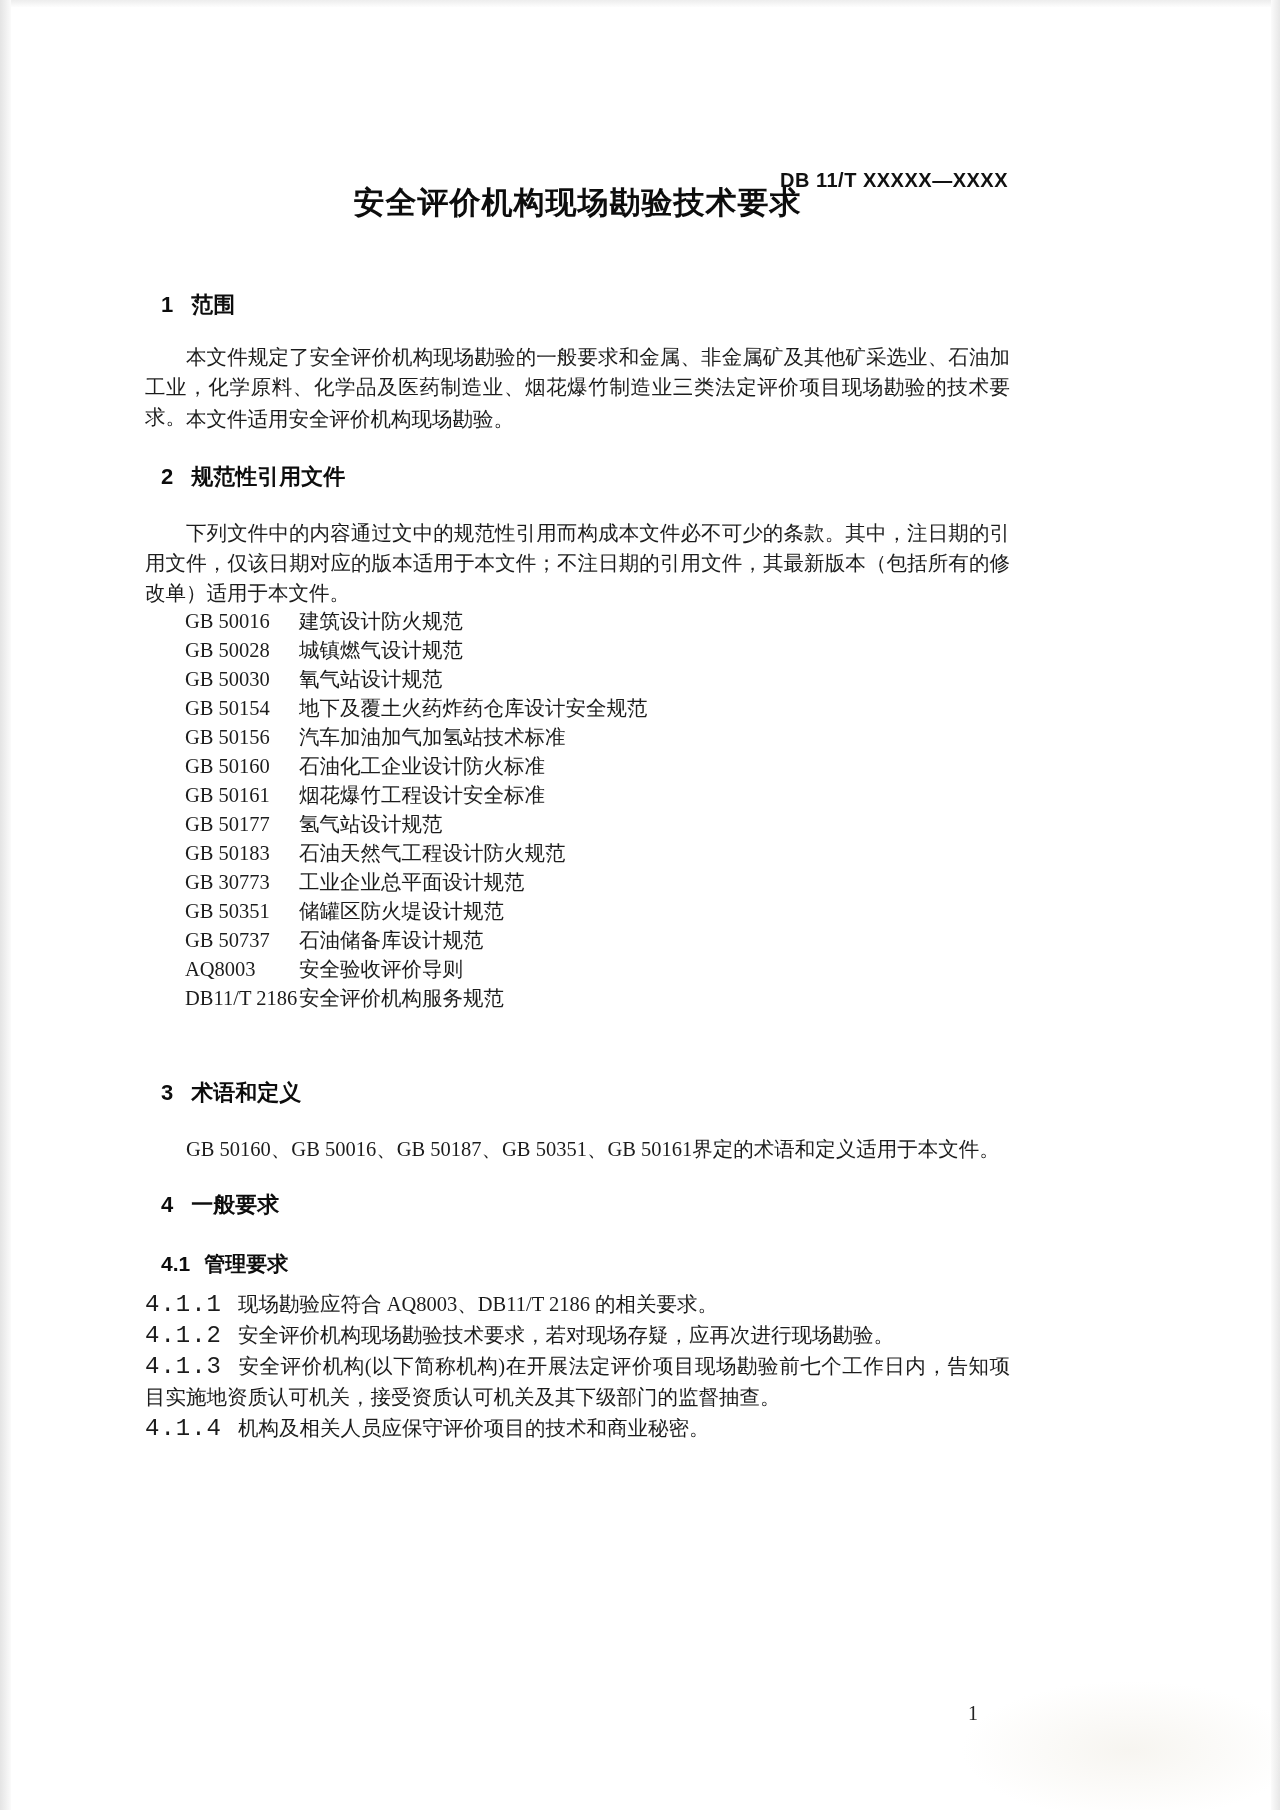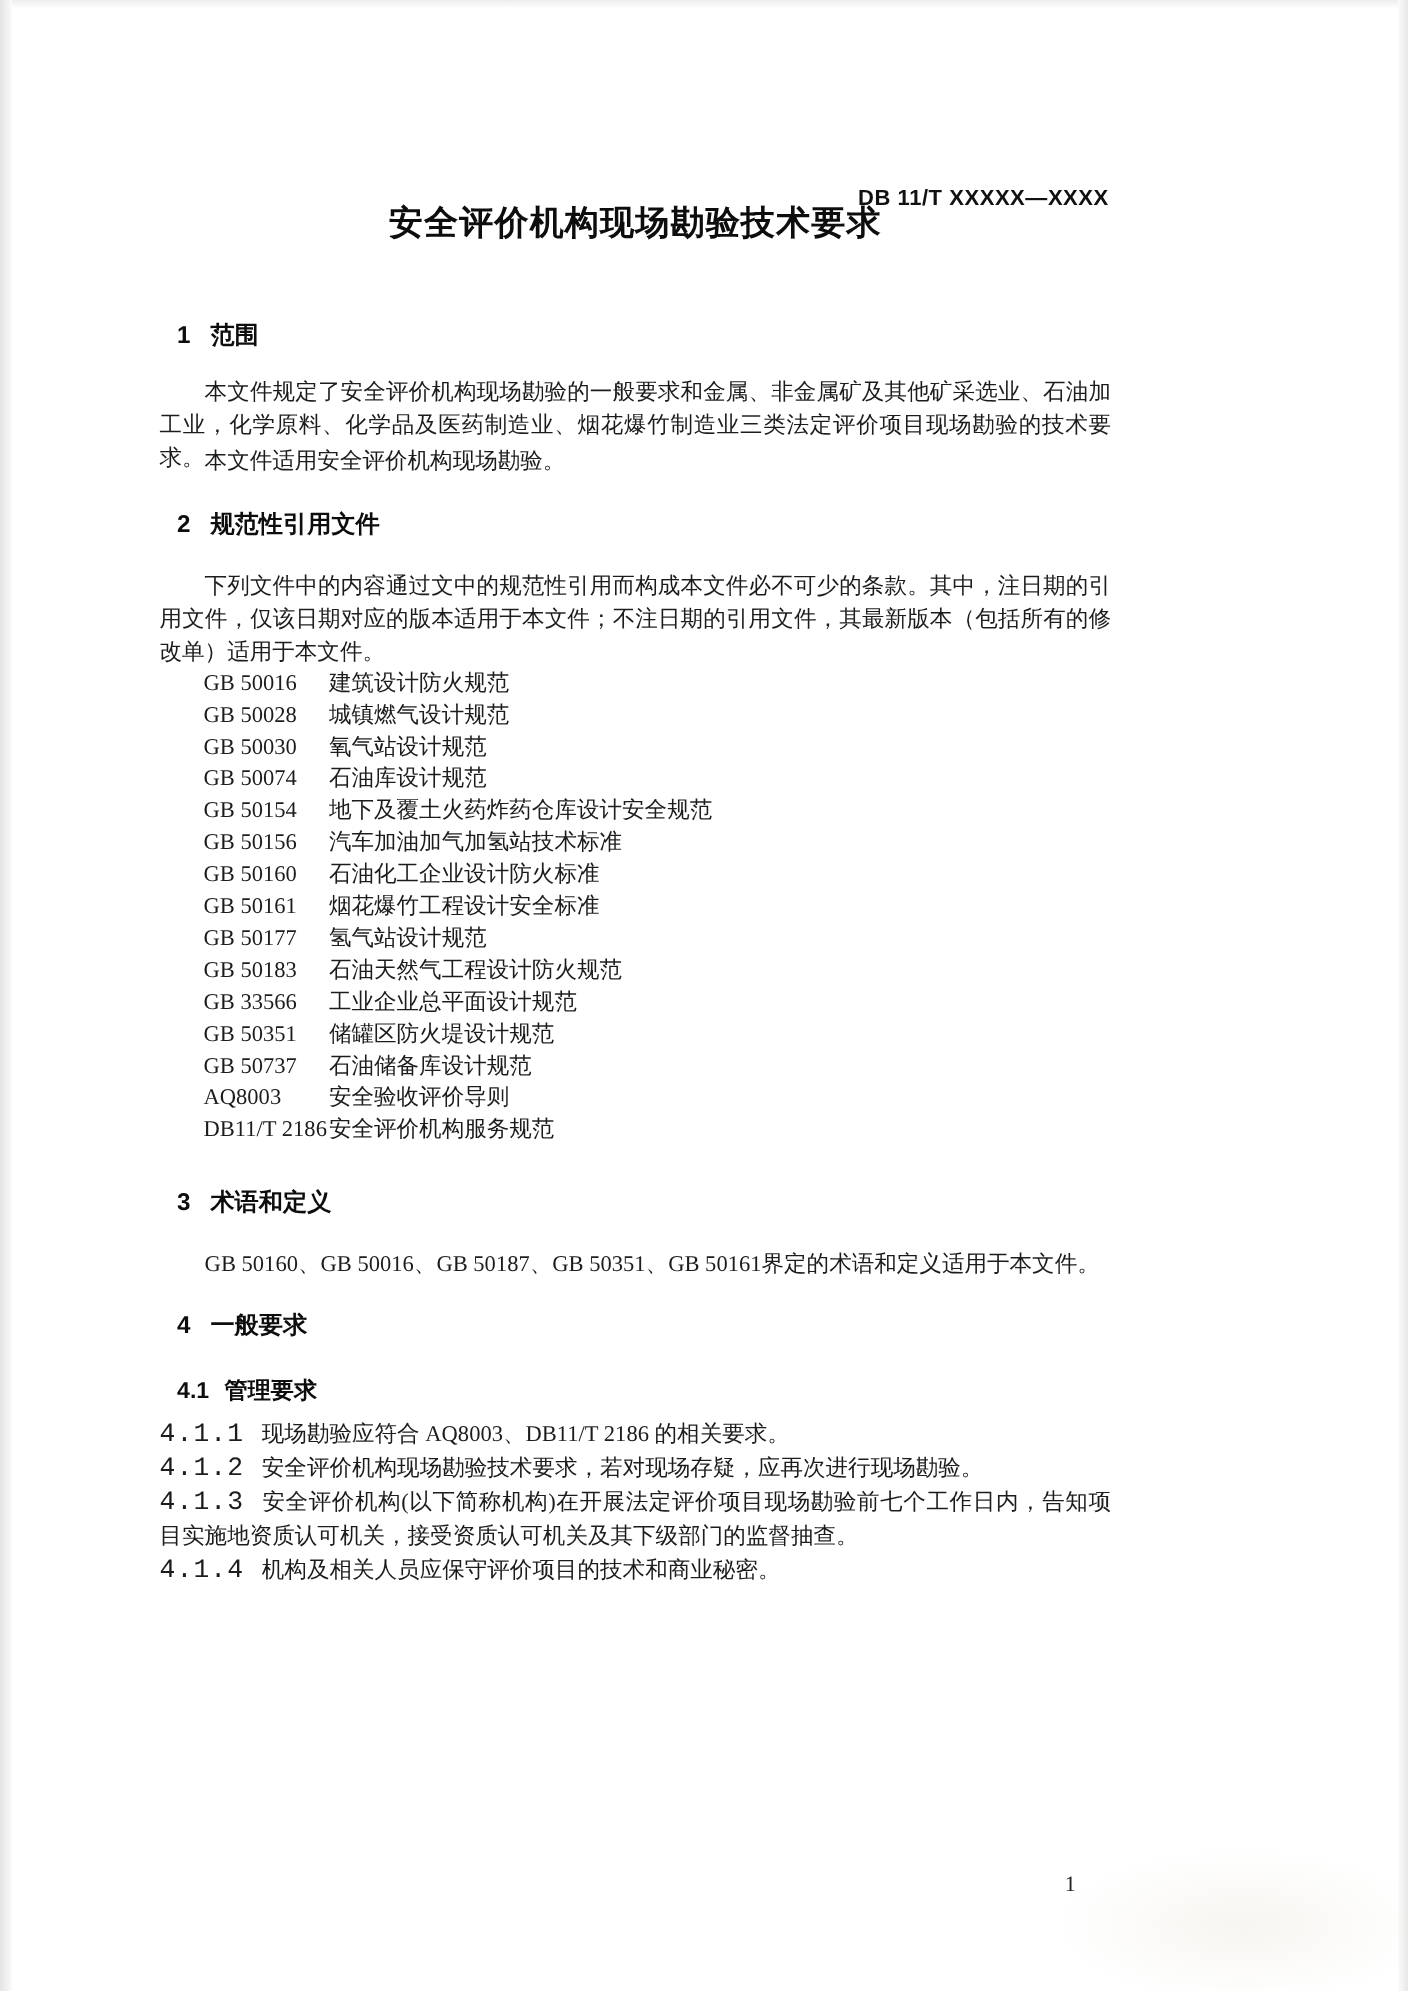--- a/index.html
+++ b/index.html
@@ -182,23 +182,20 @@
       </div>
 
       <div class="ref-row">
         <span class="ref-code">GB 50028</span><span class="ref-title">城镇燃气设计规范</span>
       </div>
 
       <div class="ref-row">
         <span class="ref-code">GB 50030</span><span class="ref-title">氧气站设计规范</span>
       </div>
 
-      <div class="ref-row">
-        <span class="ref-code">GB 50074</span><span class="ref-title">石油库设计规范</span>
-      </div>
 
       <div class="ref-row">
         <span class="ref-code">GB 50154</span><span class="ref-title">地下及覆土火药炸药仓库设计安全规范</span>
       </div>
 
       <div class="ref-row">
         <span class="ref-code">GB 50156</span><span class="ref-title">汽车加油加气加氢站技术标准</span>
       </div>
 
       <div class="ref-row">
@@ -211,21 +208,21 @@
 
       <div class="ref-row">
         <span class="ref-code">GB 50177</span><span class="ref-title">氢气站设计规范</span>
       </div>
 
       <div class="ref-row">
         <span class="ref-code">GB 50183</span><span class="ref-title">石油天然气工程设计防火规范</span>
       </div>
 
       <div class="ref-row">
-        <span class="ref-code">GB 33566</span><span class="ref-title">工业企业总平面设计规范</span>
+        <span class="ref-code">GB 30773</span><span class="ref-title">工业企业总平面设计规范</span>
       </div>
 
       <div class="ref-row">
         <span class="ref-code">GB 50351</span><span class="ref-title">储罐区防火堤设计规范</span>
       </div>
 
       <div class="ref-row">
         <span class="ref-code">GB 50737</span><span class="ref-title">石油储备库设计规范</span>
       </div>
 

